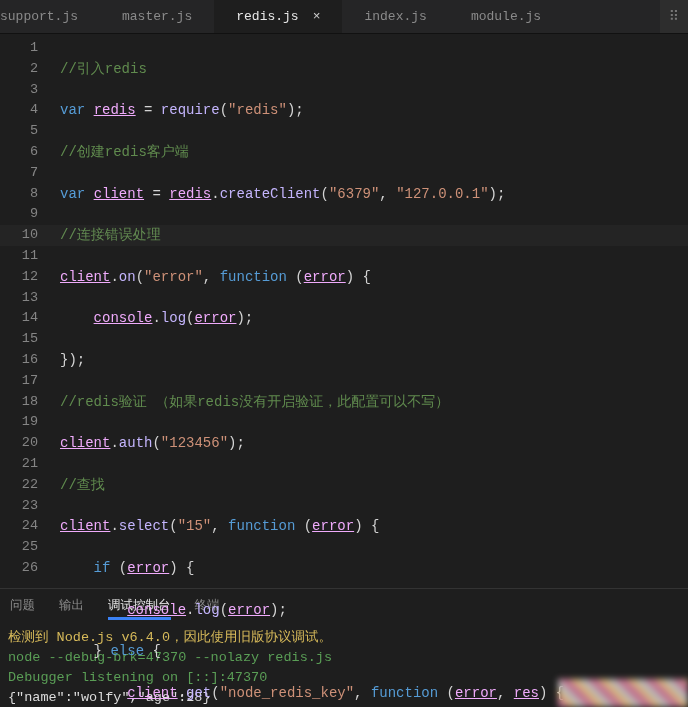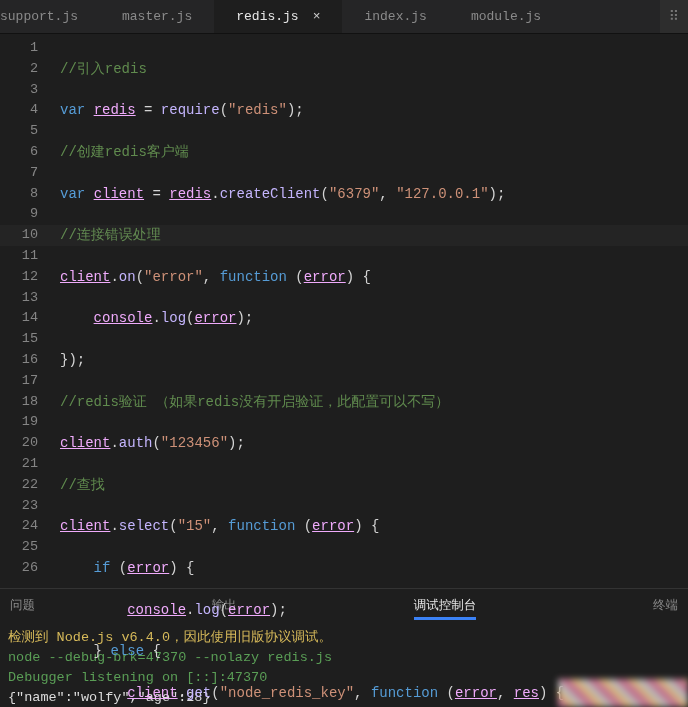--- a/index.html
+++ b/index.html
@@ -15,21 +15,21 @@
   .gutter div { height:20.8px; line-height:20.8px; }
   .code { flex:1; padding:4px 0 4px 8px; font-size:14px; line-height:20.8px; white-space:pre; }
   .code .row { height:20.8px; }
   .hl { position:absolute; left:0; right:0; height:20.8px; background:rgba(128,128,128,0.06); pointer-events:none; }
   .c  { color:#608b4e; }   
   .k  { color:#569cd6; }   
   .v  { color:#f0abfc;text-decoration:underline; }   
   .f  { color:#c4b5fd; }   
   .s  { color:#ce9178; }   
   .p  { color:#d4d4d4; }   
-  .panel-tabs { display:flex; gap:24px; padding:8px 10px 6px; background:#1e1e1e; font-size:12.5px; color:#8a8a8a; border-top:1px solid #333;justify-content:space-between; }
+  .panel-tabs { display:flex; gap:24px; padding:8px 10px 6px; background:#1e1e1e; font-size:12.5px; color:#8a8a8a; border-top:1px solid #333; }
   .ptab.active { color:#e8e8e8; border-bottom:3px solid #3b82f6; padding-bottom:3px; }
   .ptab { cursor:pointer; }
   .term { padding:2px 8px 8px; font-size:13.5px; line-height:20px; }
   .t-yellow { color:#d7ba5a; }
   .t-green  { color:#5a9e56; }
   .t-white  { color:#dcdcdc; }
   .censor { position:absolute; bottom:0; right:0; width:130px; height:28px; background:repeating-linear-gradient(45deg,#c0758f,#c0758f 8px,#d6b07c 8px,#d6b07c 14px, #b8b8b8 14px, #b8b8b8 20px); filter:blur(3px); }
 </style>
 </head>
 <body>

